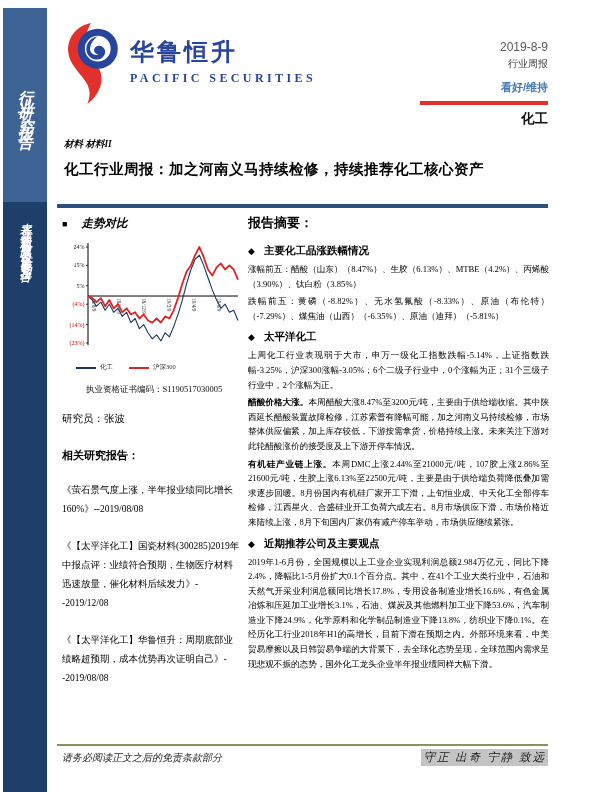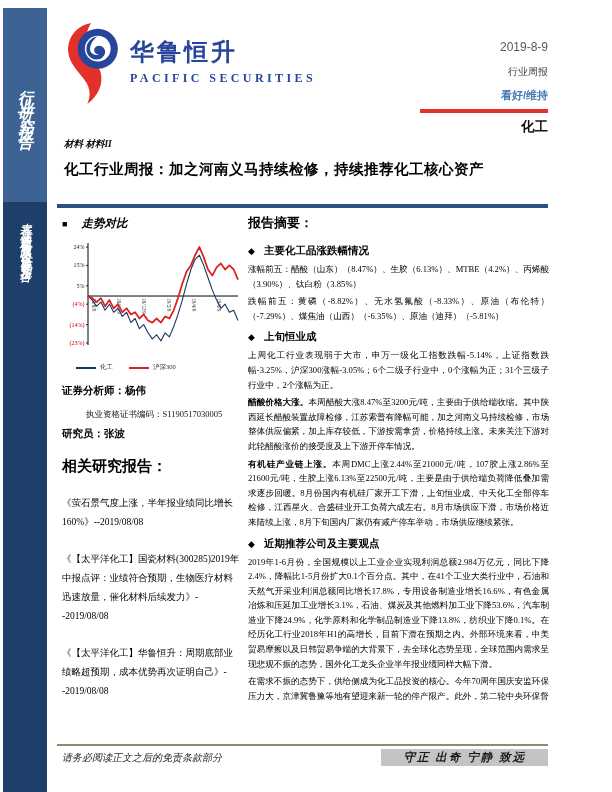--- a/index.html
+++ b/index.html
@@ -17,21 +17,21 @@
   .vtext.small { font-size:11px; letter-spacing:3px; padding-top:12px; }
 
   
   .logo-wrap { position:absolute; left:64px; top:22px; display:flex; align-items:flex-start; }
   .logo-icon { width:58px; height:84px; }
   .brand { margin-left:8px; padding-top:14px; }
   .brand-cn { font-size:24px; font-weight:bold; letter-spacing:3px; font-family:"Liberation Sans",sans-serif; }
   .brand-en { font-size:12px; font-weight:bold; letter-spacing:3.4px; margin-top:3px; font-family:Liberation Serif, serif; }
   .header-right { position:absolute; right:64px; top:40px; text-align:right; font-family:"Liberation Sans",sans-serif; }
   .hr-date { font-size:12px; color:#595959; }
-  .hr-type { font-size:10px; color:#404040; margin-top:11px; }
+  .hr-type { font-size:10px; color:#404040; margin-top:3px; }
   .hr-rating { font-size:11px; font-weight:bold; margin-top:9px; }
   .hr-redline { width:128px; height:4px; margin:6px 0 5px auto; }
   .hr-industry { font-size:13.5px; font-weight:bold; color:#111; }
 
   .category { position:absolute; left:64px; top:138px; font-size:9.5px; font-weight:bold; font-style:italic; color:#111; }
   .doc-title { position:absolute; left:64px; top:160px; width:484px; font-size:14.5px; font-weight:bold; color:#000; letter-spacing:0.5px; }
   .title-divider { position:absolute; left:57px; top:204px; width:491px; height:4px; }
 
   
   .col-left { position:absolute; left:62px; top:216px; width:180px; }
@@ -41,35 +41,35 @@
   .chart-heading .sq { font-style:normal; font-size:9px; margin-right:14px; }
   #trend-chart { margin-top:8px; display:block; }
   .legend { display:flex; gap:16px; margin:2px 0 0 14px; align-items:center; }
   .legend-item { display:flex; align-items:center; gap:4px; }
   .legend-swatch { width:20px; height:2px; display:inline-block; }
   .legend-label { font-size:6.5px; color:#333; }
 
   .analyst-block { margin-top:12px; }
   .p-analyst { font-size:10.5px; font-weight:bold; }
   .p-cert { font-size:8.5px; margin-top:11px; color:#111;margin-left:24px; }
-  .p-researcher { font-size:10.5px; font-weight:bold; margin-top:6px; }
-  .p-related-h { font-size:15px; font-weight:bold; margin-top:16px; }
+  .p-researcher { font-size:10.5px; font-weight:normal; margin-top:16px; }
+  .p-related-h { font-size:11px; font-weight:bold; margin-top:22px; }
   .related-item { font-size:9.5px; line-height:19px; margin-top:18px; color:#000; }
 
   .summary-h { font-size:13px; font-weight:bold; margin-bottom:12px; }
   .bullet { font-size:10.5px; font-weight:bold; margin:7px 0 4px; }
   .bullet .dm { font-size:9px; margin-right:9px; }
   .para { font-size:8.6px; line-height:14.6px; text-align:justify; color:#000; margin-bottom:3px; }
   .para b { font-weight:bold; }
 
   
   .footer-line { position:absolute; left:57px; top:744px; width:491px; height:2px; }
   .disclaimer { position:absolute; left:62px; top:751px; font-size:10px; font-style:italic; color:#222; }
-  .motto { position:absolute; right:64px; top:749px; font-size:11.5px; font-weight:bold; font-style:italic;
-    letter-spacing:2px; padding:1px 22px; color:#1a1a1a;text-align:center; }
+  .motto { position:absolute; right:64px; top:749px; font-size:11.5px; font-weight:normal; font-style:italic;
+    letter-spacing:2px; padding:1px 2px; color:#1a1a1a;text-align:center; }
 </style>
 </head>
 <body>
 
 <div id="page">
 
   <div class="sidebar-top" style="background: rgb(61, 98, 148);">
     <span class="vtext big">行业研究报告</span>
   </div>
   <div class="sidebar-bottom" style="background: rgb(31, 63, 107);">
@@ -137,50 +137,48 @@
         <span class="legend-swatch" style="background: rgb(23, 55, 94);"></span>
         <span class="legend-label">化工</span>
       </div>
       <div class="legend-item">
         <span class="legend-swatch" style="background: rgb(221, 34, 34);"></span>
         <span class="legend-label">沪深300</span>
       </div>
     </div>
 
     <div class="analyst-block">
-      <p class="p-analyst"><span>证券分析师：</span><span>杨伟</span></p>
       <p class="p-cert">执业资格证书编码：S1190517030005</p>
       <p class="p-researcher"><span>研究员：</span><span>张波</span></p>
       <p class="p-related-h">相关研究报告：</p>
       <p class="related-item">《萤石景气度上涨，半年报业绩同比增长160%》--2019/08/08</p>
-      <p class="related-item">《【太平洋化工】国瓷材料(300285)2019年中报点评：业绩符合预期，生物医疗材料迅速放量，催化材料后续发力》--2019/08/08</p>
+      <p class="related-item">《【太平洋化工】国瓷材料(300285)2019年中报点评：业绩符合预期，生物医疗材料迅速放量，催化材料后续发力》--2019/12/08</p>
       <p class="related-item">《【太平洋化工】华鲁恒升：周期底部业绩略超预期，成本优势再次证明自己》--2019/08/08</p>
     </div>
   </div>
 
   <div class="col-right">
     <h2 class="summary-h">报告摘要：</h2>
 
     <div class="bullet">
       <span class="dm">◆</span><span>主要化工品涨跌幅情况</span>
     </div>
     <p class="para">涨幅前五：醋酸（山东）（8.47%）、生胶（6.13%）、MTBE（4.2%）、丙烯酸（3.90%）、钛白粉（3.85%）</p>
     <p class="para">跌幅前五：黄磷（-8.82%）、无水氢氟酸（-8.33%）、原油（布伦特）（-7.29%）、煤焦油（山西）（-6.35%）、原油（迪拜）（-5.81%）</p>
 
     <div class="bullet">
-      <span class="dm">◆</span><span>上旬恒业成</span>
+      <span class="dm">◆</span><span>太平洋化工</span>
     </div>
     <p class="para">上周化工行业表现弱于大市，申万一级化工指数跌幅-5.14%，上证指数跌幅-3.25%，沪深300涨幅-3.05%；6个二级子行业中，0个涨幅为正；31个三级子行业中，2个涨幅为正。</p>
     <p class="para"><b>醋酸价格大涨。</b><span>本周醋酸大涨8.47%至3200元/吨，主要由于供给端收缩。其中陕西延长醋酸装置故障检修，江苏索普有降幅可能，加之河南义马持续检修，市场整体供应偏紧，加上库存较低，下游按需拿货，价格持续上涨。未来关注下游对此轮醋酸涨价的接受度及上下游开停车情况。</span></p>
     <p class="para"><b>有机硅产业链上涨。</b><span>本周DMC上涨2.44%至21000元/吨，107胶上涨2.86%至21600元/吨，生胶上涨6.13%至22500元/吨，主要是由于供给端负荷降低叠加需求逐步回暖。8月份国内有机硅厂家开工下滑，上旬恒业成、中天化工全部停车检修，江西星火、合盛硅业开工负荷六成左右。8月市场供应下滑，市场价格近来陆续上涨，8月下旬国内厂家仍有减产停车举动，市场供应继续紧张。</span></p>
 
     <div class="bullet">
       <span class="dm">◆</span><span>近期推荐公司及主要观点</span>
     </div>
     <p class="para">2019年1-6月份，全国规模以上工业企业实现利润总额2.984万亿元，同比下降2.4%，降幅比1-5月份扩大0.1个百分点。其中，在41个工业大类行业中，石油和天然气开采业利润总额同比增长17.8%，专用设备制造业增长16.6%，有色金属冶炼和压延加工业增长3.1%，石油、煤炭及其他燃料加工业下降53.6%，汽车制造业下降24.9%，化学原料和化学制品制造业下降13.8%，纺织业下降0.1%。在经历化工行业2018年H1的高增长，目前下滑在预期之内。外部环境来看，中美贸易摩擦以及日韩贸易争端的大背景下，去全球化态势呈现，全球范围内需求呈现悲观不振的态势，国外化工龙头企业半年报业绩同样大幅下滑。</p>
-    <p class="para">在需求不振的态势下，供给侧成为化工品投资的核心。今年70周年国庆安监环保压力大，京津冀鲁豫等地有望迎来新一轮的停产限产。此外，第二轮中央环保督</p>
   </div>
 
   <div class="footer-line" style="background: rgb(142, 142, 102);"></div>
   <div class="disclaimer">请务必阅读正文之后的免责条款部分</div>
   <div class="motto" style="background: rgb(196, 196, 196);">守正 出奇 宁静 致远</div>
 
 </div>
 
 </body></html>

